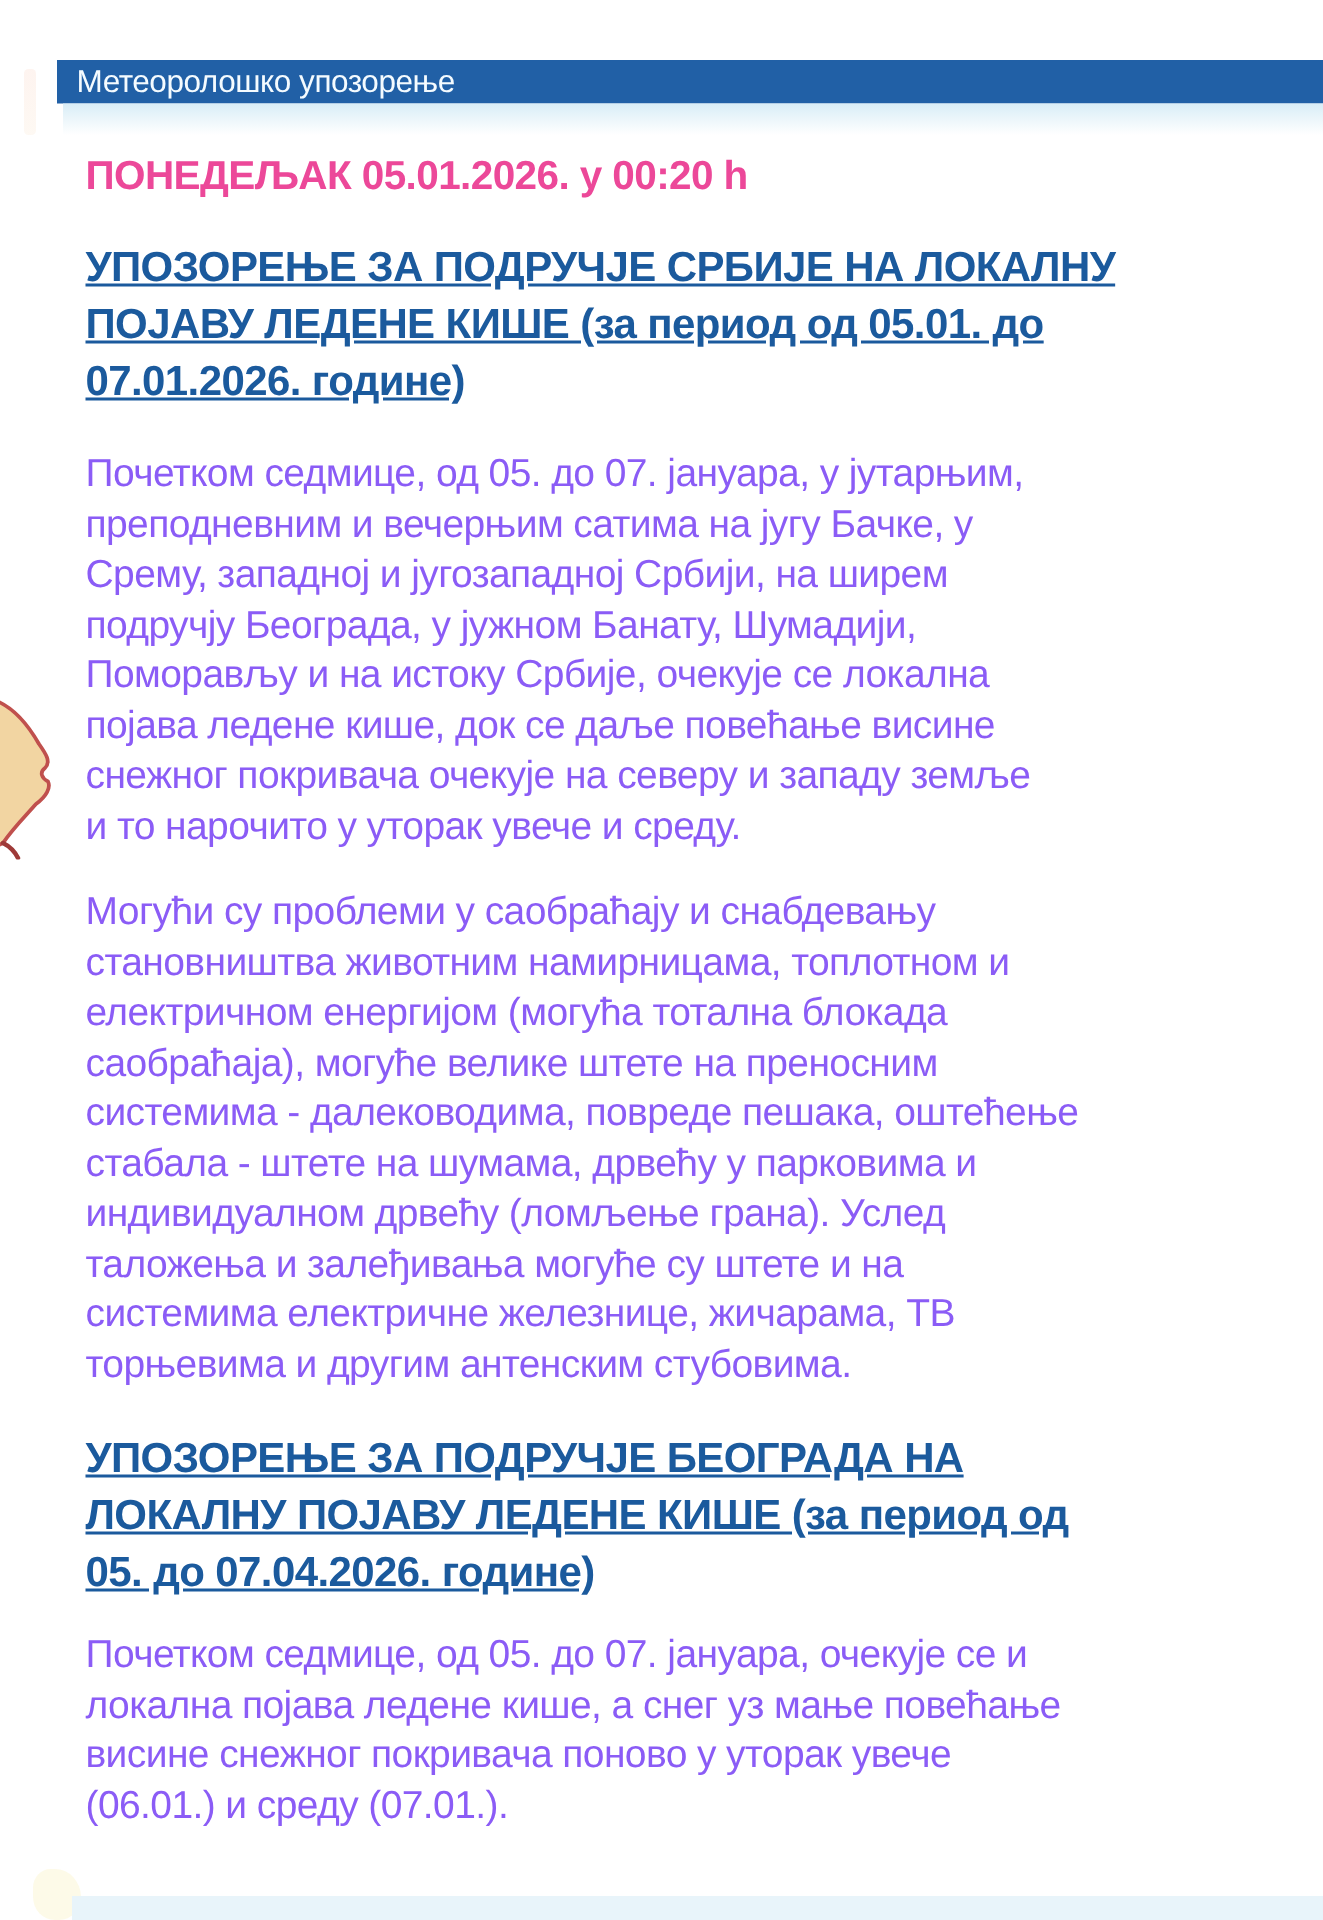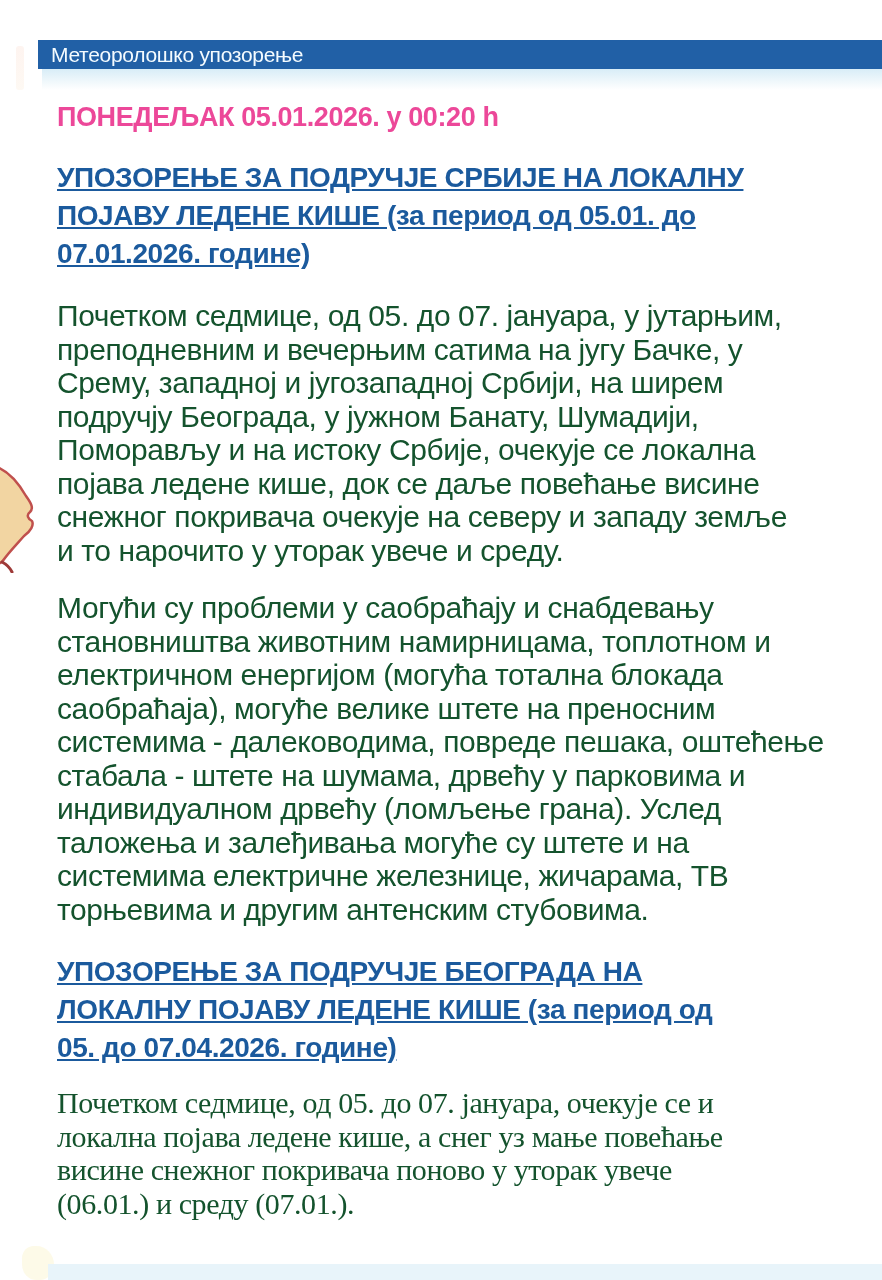--- a/index.html
+++ b/index.html
@@ -61,28 +61,28 @@
   .h-warning {
     font-size: 28px;
     font-weight: bold;
     color: #1b5a9d;
     line-height: 38px;
     text-decoration: underline;
   }
   .h-serbia { top: 159px; }
   .h-belgrade { top: 953px; }
   .body-par {
-    font-size: 30px;
+    font-size: 26px;
     font-weight: normal;
-    color: #14532d;
+    color: #8b5cf6;
     line-height: 33.5px;
   }
   .p1 { top: 299px; }
   .p2 { top: 591px; }
-  .p3 { top: 1086px; font-family: Liberation Serif, serif; }
+  .p3 { top: 1086px; }
   .bottombar {
     position: absolute;
     left: 48px;
     right: 0;
     top: 1264px;
     height: 16px;
     background: #e8f4fa;
   }
   .map-fragment {
     position: absolute;

